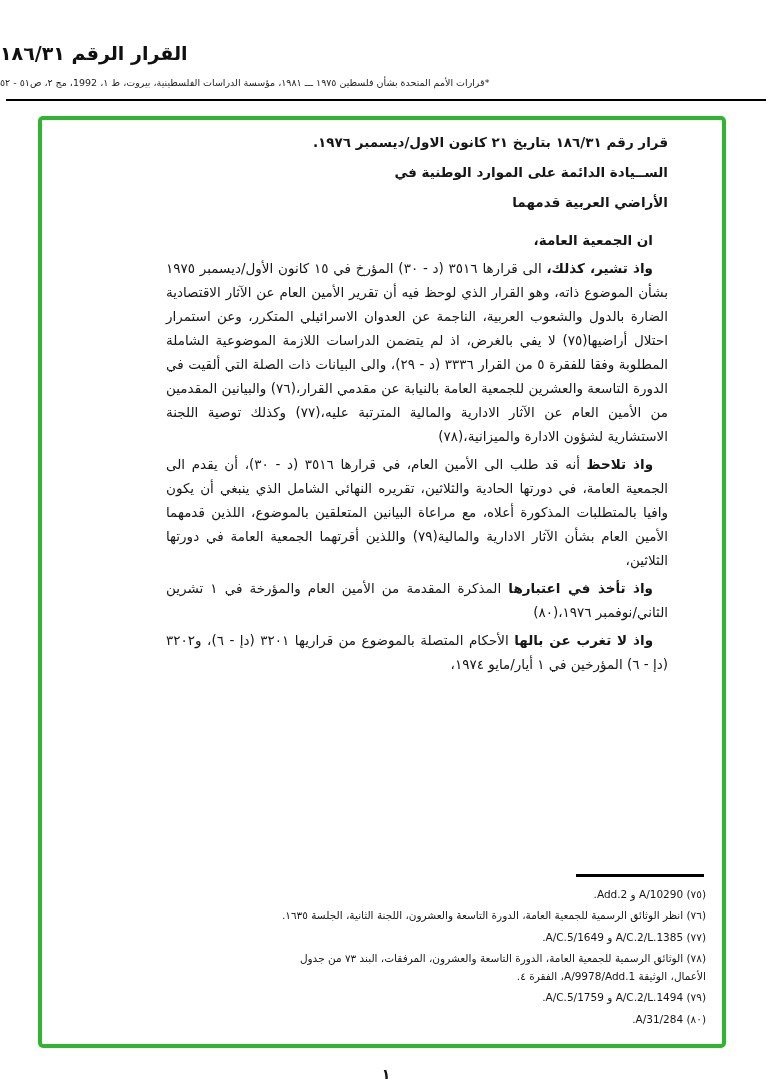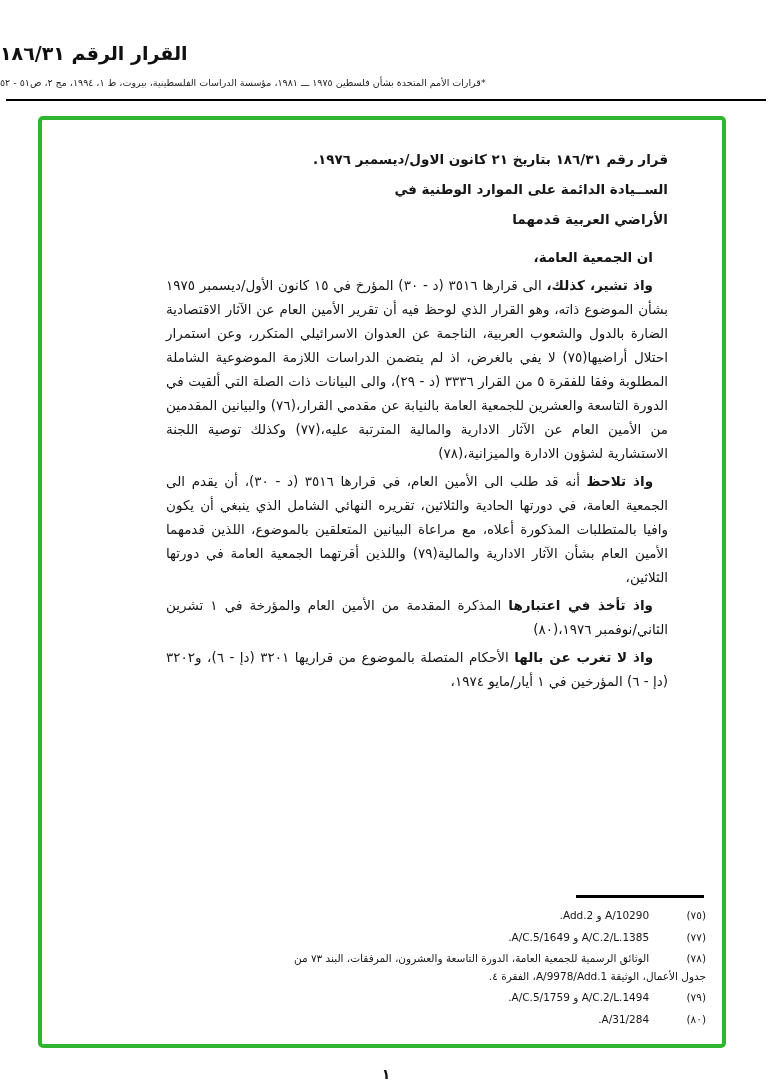--- a/index.html
+++ b/index.html
@@ -42,21 +42,21 @@
     height: 932px;
     border: 4px solid #2fb52f;
     border-radius: 5px;
     background: #ffffff;
   }
   .main-text {
     direction: rtl;
     text-align: justify;
     font-size: 13.5px;
     line-height: 24px;
-    padding: 26px 54px 0 124px;
+    padding: 9px 54px 0 124px;
     color: #161616;
   }
   .doc-heading {
     font-weight: 700;
     text-align: right;
     line-height: 27px;
     margin-bottom: 12px;
   }
   .doc-heading div { margin-bottom: 3px; }
   .para {
@@ -75,39 +75,39 @@
     line-height: 17.5px;
     color: #161616;
   }
   .fn-rule {
     width: 128px;
     height: 3px;
     background: #000;
     margin: 0 2px 9px auto;
   }
   .footnote { margin-bottom: 4px; }
-  .fn-num { white-space: nowrap; margin-left: 34px; }
+  .fn-num { white-space: nowrap; }
   .page-num {
     position: absolute;
     bottom: 6px;
     left: 0;
     width: 100%;
     text-align: center;
     font-size: 14px;
     font-weight: 700;
   }
 </style>
 </head>
 <body>
 
 <div class="sheet">
 
   <header class="header">
     <div class="title" dir="rtl">القرار الرقم ١٨٦/٣١</div>
-    <div class="citation" dir="rtl">*قرارات الأمم المتحدة بشأن فلسطين ١٩٧٥ ـــ ١٩٨١، مؤسسة الدراسات الفلسطينية، بيروت، ط ١، ١٩٩٤، مج ٢، ص٥١ - ٥٢</div>
+    <div class="citation" dir="rtl">*قرارات الأمم المتحدة بشأن فلسطين ١٩٧٥ ـــ ١٩٨١، مؤسسة الدراسات الفلسطينية، بيروت، ط ١، 1992، مج ٢، ص٥١ - ٥٢</div>
   </header>
 
   <hr class="top-rule">
 
   <section class="frame" style="border-color: rgb(47, 181, 47);">
 
     <div class="main-text" dir="rtl">
       <div class="doc-heading">
           <div>قرار رقم ١٨٦/٣١ بتاريخ ٢١ كانون الاول/ديسمبر ١٩٧٦.</div>
           <div>الســيادة الدائمة على الموارد الوطنية في</div>
@@ -119,20 +119,21 @@
           <p class="para"><b>واذ تلاحظ</b> أنه قد طلب الى الأمين العام، في قرارها ٣٥١٦ (د - ٣٠)، أن يقدم الى الجمعية العامة، في دورتها الحادية والثلاثين، تقريره النهائي الشامل الذي ينبغي أن يكون وافيا بالمتطلبات المذكورة أعلاه، مع مراعاة البيانين المتعلقين بالموضوع، اللذين قدمهما الأمين العام بشأن الآثار الادارية والمالية(٧٩) واللذين أقرتهما الجمعية العامة في دورتها الثلاثين،</p>
           <p class="para"><b>واذ تأخذ في اعتبارها</b> المذكرة المقدمة من الأمين العام والمؤرخة في ١ تشرين الثاني/نوفمبر ١٩٧٦،(٨٠)</p>
           <p class="para"><b>واذ لا تغرب عن بالها</b> الأحكام المتصلة بالموضوع من قراريها ٣٢٠١ (دإ - ٦)، و٣٢٠٢ (دإ - ٦) المؤرخين في ١ أيار/مايو ١٩٧٤،</p>
         </div>
     </div>
 
     <div class="fn-block" dir="rtl">
       <div class="fn-rule"></div>
       <div>
           <div class="footnote"><span class="fn-num">(٧٥)</span> A/10290 و Add.2.</div>
+          <div class="footnote"><span class="fn-num">(٧٦)</span> انظر الوثائق الرسمية للجمعية العامة، الدورة التاسعة والعشرون، اللجنة الثانية، الجلسة ١٦٣٥.</div>
           <div class="footnote"><span class="fn-num">(٧٧)</span> A/C.2/L.1385 و A/C.5/1649.</div>
           <div class="footnote"><span class="fn-num">(٧٨)</span> الوثائق الرسمية للجمعية العامة، الدورة التاسعة والعشرون، المرفقات، البند ٧٣ من جدول الأعمال، الوثيقة A/9978/Add.1، الفقرة ٤.</div>
           <div class="footnote"><span class="fn-num">(٧٩)</span> A/C.2/L.1494 و A/C.5/1759.</div>
           <div class="footnote"><span class="fn-num">(٨٠)</span> A/31/284.</div>
         </div>
     </div>
 
   </section>
 
   <div class="page-num">١</div>

